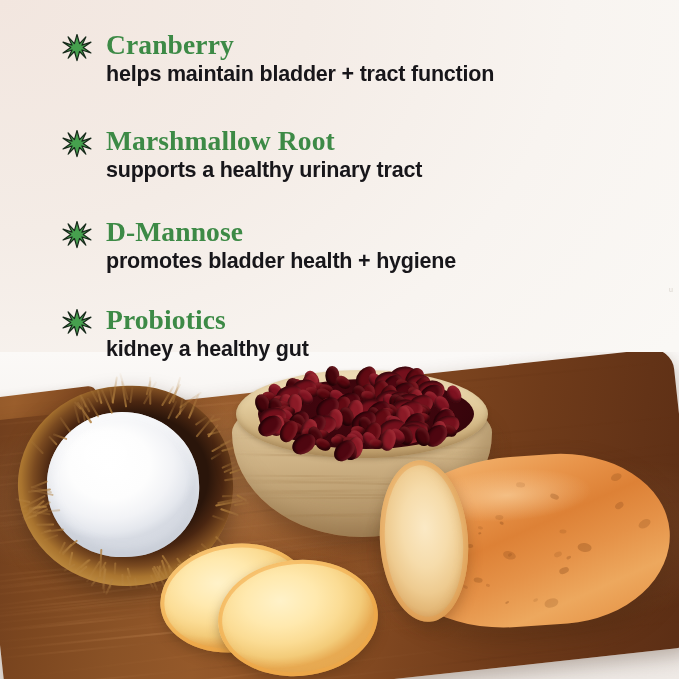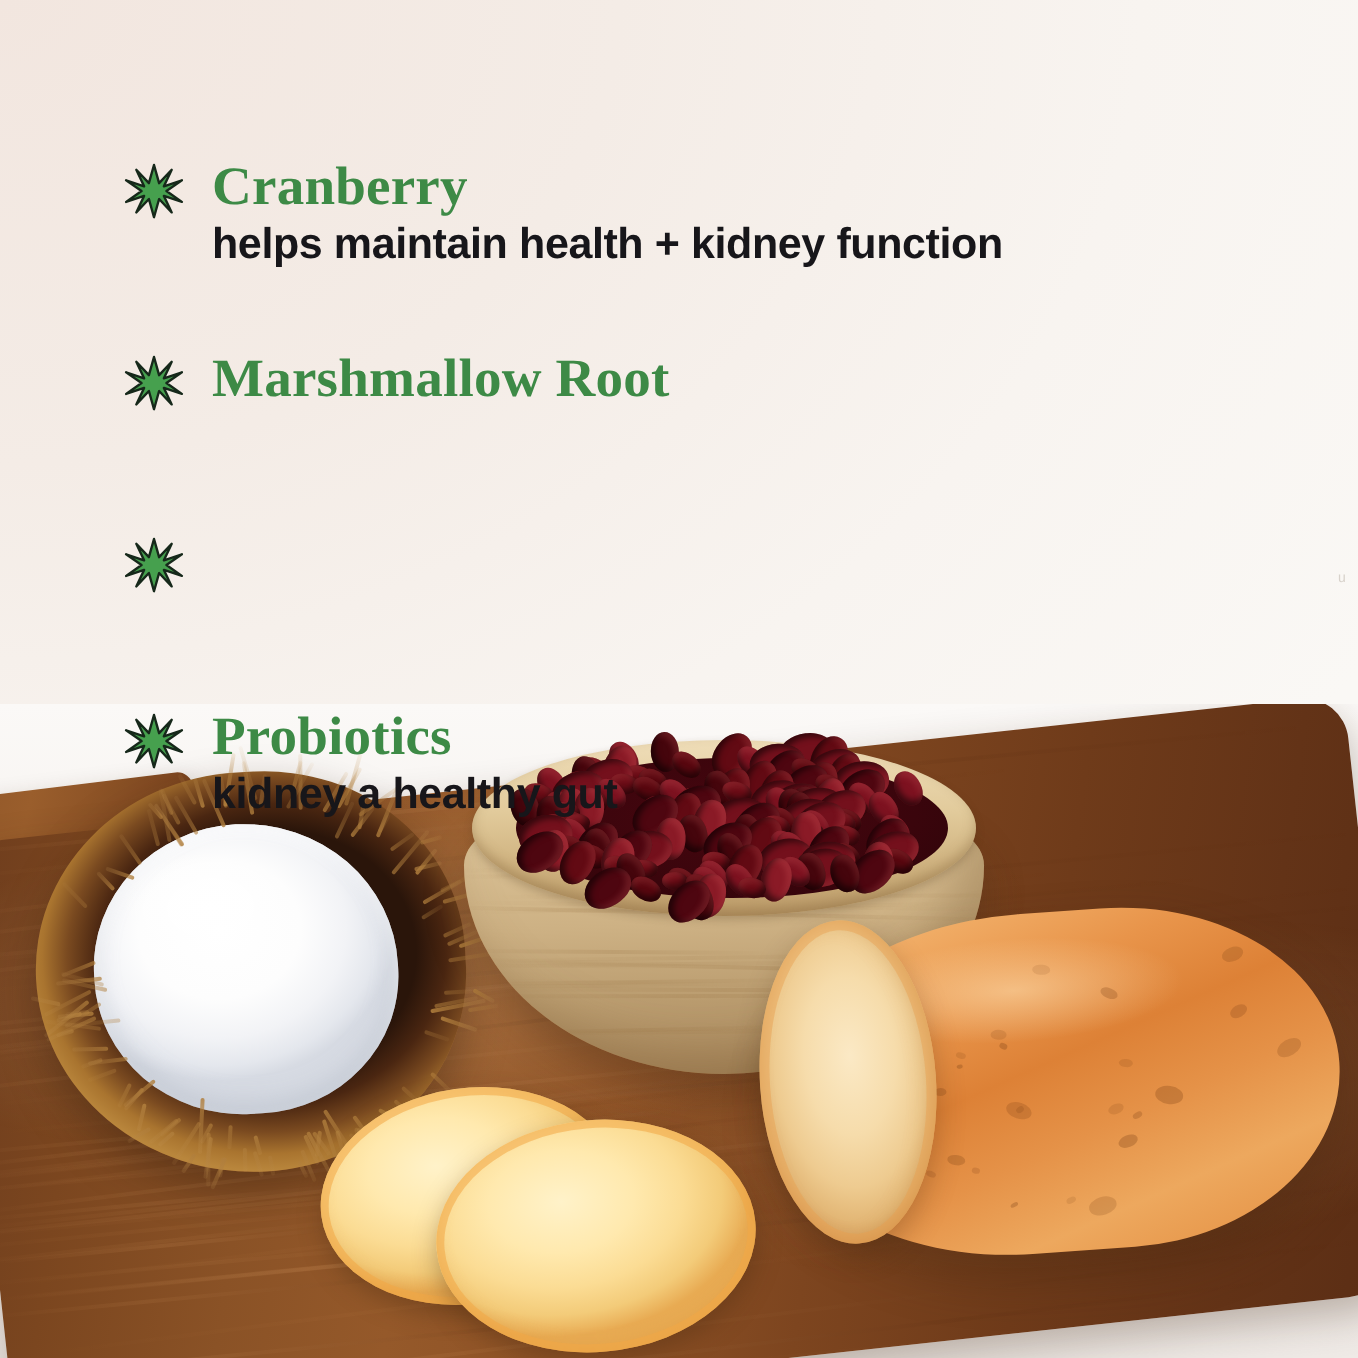--- a/index.html
+++ b/index.html
@@ -12,21 +12,20 @@
   #stage{
     position:relative;width:679px;height:679px;overflow:hidden;
     background:
       radial-gradient(120% 90% at 0% 0%, #f2e6df 0%, #f4ece6 38%, #f8f4f0 70%, #faf8f5 100%);
   }
 
   
   .ingredient-list{
     position:absolute;left:0;top:0;width:637px;height:380px;
     z-index:40;
-    margin-top:48px;
   }
   .ingredient{
     position:absolute;left:62px;display:flex;align-items:flex-start;gap:14px;
   }
   .ing-0{top:30px;}
   .ing-1{top:126px;}
   .ing-2{top:217px;}
   .ing-3{top:305px;}
 
   .spark{
@@ -249,37 +248,42 @@
 <div id="stage">
 
   <div class="ingredient-list">
 
     <div class="ingredient ing-0">
       <svg class="spark" viewBox="0 0 40 40">
         <path d="M20 2 L23.4 14.1 L31.8 5.2 L26.6 16.2 L38.6 12.2 L28.3 19.4 L38.6 26.6 L26.6 22.6 L31.8 33.6 L23.4 24.7 L20 36.8 L16.6 24.7 L8.2 33.6 L13.4 22.6 L1.4 26.6 L11.7 19.4 L1.4 12.2 L13.4 16.2 L8.2 5.2 L16.6 14.1 Z" fill="#46a04e" stroke="#16281a" stroke-width="1.6" stroke-linejoin="round"></path>
       </svg>
       <div class="ing-texts">
         <div class="ing-name">Cranberry</div>
-        <div class="ing-desc">helps maintain health + kidney function</div>
+        <div class="ing-desc">helps maintain bladder + tract function</div>
       </div>
     </div>
 
     <div class="ingredient ing-1">
       <svg class="spark" viewBox="0 0 40 40">
         <path d="M20 2 L23.4 14.1 L31.8 5.2 L26.6 16.2 L38.6 12.2 L28.3 19.4 L38.6 26.6 L26.6 22.6 L31.8 33.6 L23.4 24.7 L20 36.8 L16.6 24.7 L8.2 33.6 L13.4 22.6 L1.4 26.6 L11.7 19.4 L1.4 12.2 L13.4 16.2 L8.2 5.2 L16.6 14.1 Z" fill="#46a04e" stroke="#16281a" stroke-width="1.6" stroke-linejoin="round"></path>
       </svg>
       <div class="ing-texts">
         <div class="ing-name">Marshmallow Root</div>
+        <div class="ing-desc">supports a healthy urinary tract</div>
       </div>
     </div>
 
     <div class="ingredient ing-2">
       <svg class="spark" viewBox="0 0 40 40">
         <path d="M20 2 L23.4 14.1 L31.8 5.2 L26.6 16.2 L38.6 12.2 L28.3 19.4 L38.6 26.6 L26.6 22.6 L31.8 33.6 L23.4 24.7 L20 36.8 L16.6 24.7 L8.2 33.6 L13.4 22.6 L1.4 26.6 L11.7 19.4 L1.4 12.2 L13.4 16.2 L8.2 5.2 L16.6 14.1 Z" fill="#46a04e" stroke="#16281a" stroke-width="1.6" stroke-linejoin="round"></path>
       </svg>
+      <div class="ing-texts">
+        <div class="ing-name">D-Mannose</div>
+        <div class="ing-desc">promotes bladder health + hygiene</div>
+      </div>
     </div>
 
     <div class="ingredient ing-3">
       <svg class="spark" viewBox="0 0 40 40">
         <path d="M20 2 L23.4 14.1 L31.8 5.2 L26.6 16.2 L38.6 12.2 L28.3 19.4 L38.6 26.6 L26.6 22.6 L31.8 33.6 L23.4 24.7 L20 36.8 L16.6 24.7 L8.2 33.6 L13.4 22.6 L1.4 26.6 L11.7 19.4 L1.4 12.2 L13.4 16.2 L8.2 5.2 L16.6 14.1 Z" fill="#46a04e" stroke="#16281a" stroke-width="1.6" stroke-linejoin="round"></path>
       </svg>
       <div class="ing-texts">
         <div class="ing-name">Probiotics</div>
         <div class="ing-desc">kidney a healthy gut</div>
       </div>

